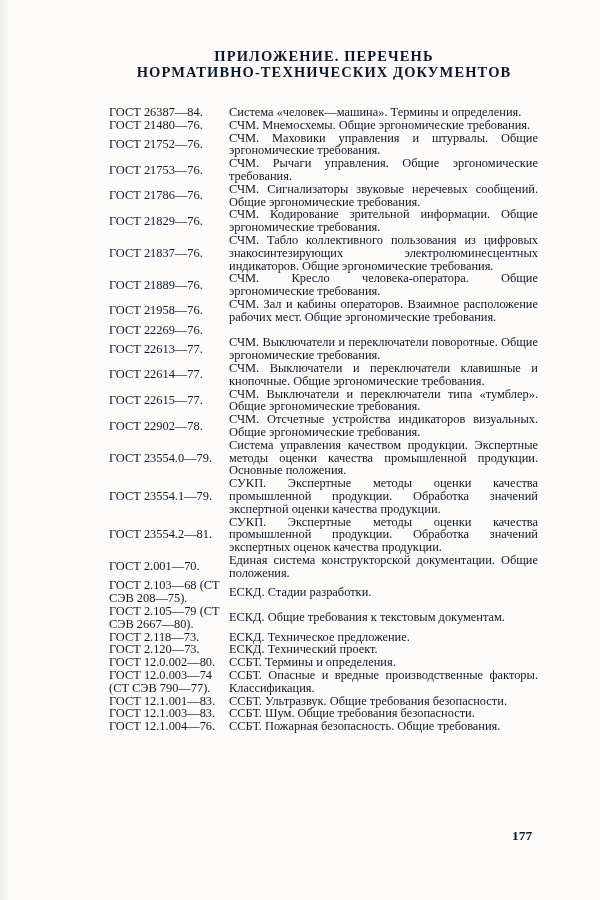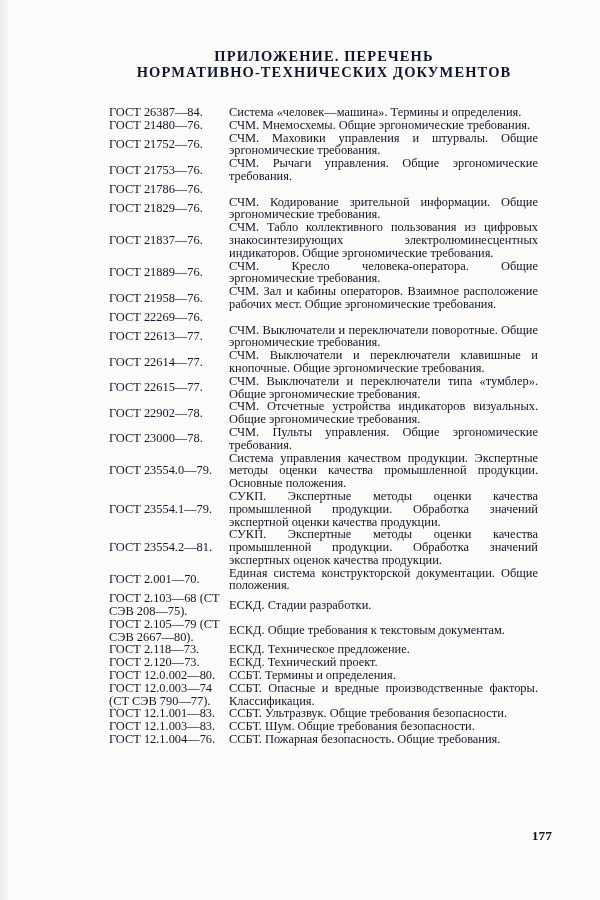--- a/index.html
+++ b/index.html
@@ -59,21 +59,21 @@
   }
   .desc {
     flex: 1;
     text-align: justify;
   }
   .page-number {
     position: absolute;
     top: 828px;
     left: 512px;
     width: 40px;
-    text-align: right;
+    text-align: left;
     font-size: 13.5px;
     font-weight: 600;
   }
 </style>
 </head>
 <body>
 
 <div class="page">
   <div class="title">
     <div>ПРИЛОЖЕНИЕ. ПЕРЕЧЕНЬ</div>
@@ -96,20 +96,21 @@
     <div class="desc">СЧМ. Маховики управления и штурвалы. Общие эргономические требования.</div>
   </div>
 
   <div class="row">
     <div class="term">ГОСТ 21753—76.</div>
     <div class="desc">СЧМ. Рычаги управления. Общие эргономические требования.</div>
   </div>
 
   <div class="row">
     <div class="term">ГОСТ 21786—76.</div>
+    <div class="desc">СЧМ. Сигнализаторы звуковые неречевых сообщений. Общие эргономические требования.</div>
   </div>
 
   <div class="row">
     <div class="term">ГОСТ 21829—76.</div>
     <div class="desc">СЧМ. Кодирование зрительной информации. Общие эргономические требования.</div>
   </div>
 
   <div class="row">
     <div class="term">ГОСТ 21837—76.</div>
     <div class="desc">СЧМ. Табло коллективного пользования из цифровых знакосинтезирующих электролюминесцентных индикаторов. Общие эргономические требования.</div>
@@ -142,24 +143,20 @@
   <div class="row">
     <div class="term">ГОСТ 22615—77.</div>
     <div class="desc">СЧМ. Выключатели и переключатели типа «тумблер». Общие эргономические требования.</div>
   </div>
 
   <div class="row">
     <div class="term">ГОСТ 22902—78.</div>
     <div class="desc">СЧМ. Отсчетные устройства индикаторов визуальных. Общие эргономические требования.</div>
   </div>
 
-  <div class="row">
-    <div class="term">ГОСТ 23000—78.</div>
-    <div class="desc">СЧМ. Пульты управления. Общие эргономические требования.</div>
-  </div>
 
   <div class="row">
     <div class="term">ГОСТ 23554.0—79.</div>
     <div class="desc">Система управления качеством продукции. Экспертные методы оценки качества промышленной продукции. Основные положения.</div>
   </div>
 
   <div class="row">
     <div class="term">ГОСТ 23554.1—79.</div>
     <div class="desc">СУКП. Экспертные методы оценки качества промышленной продукции. Обработка значений экспертной оценки качества продукции.</div>
   </div>

